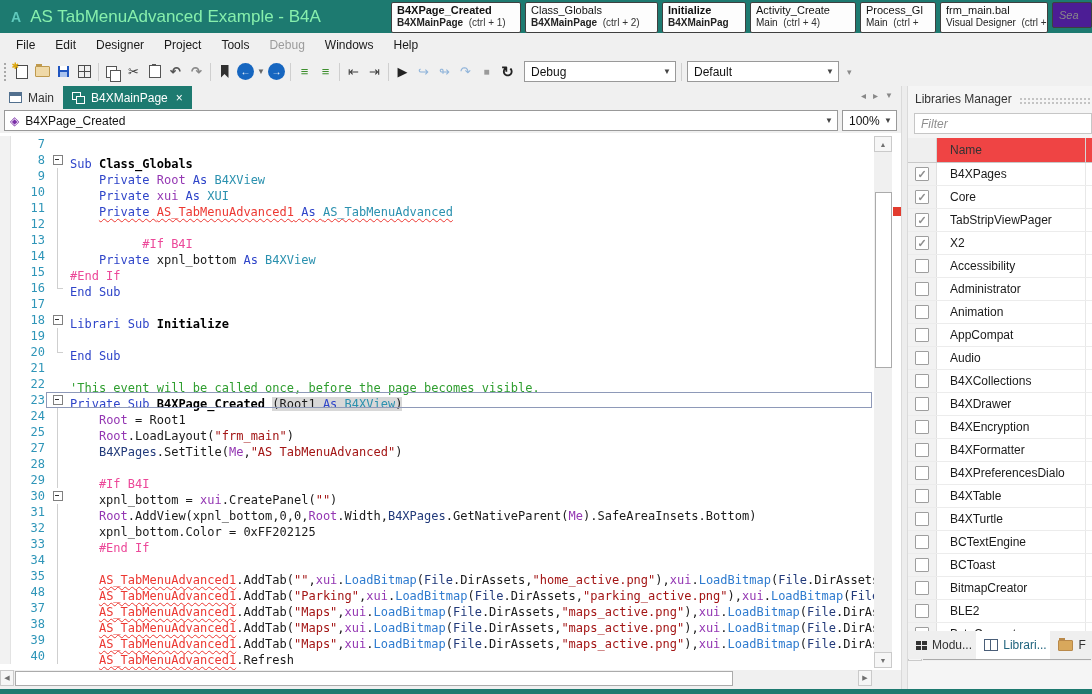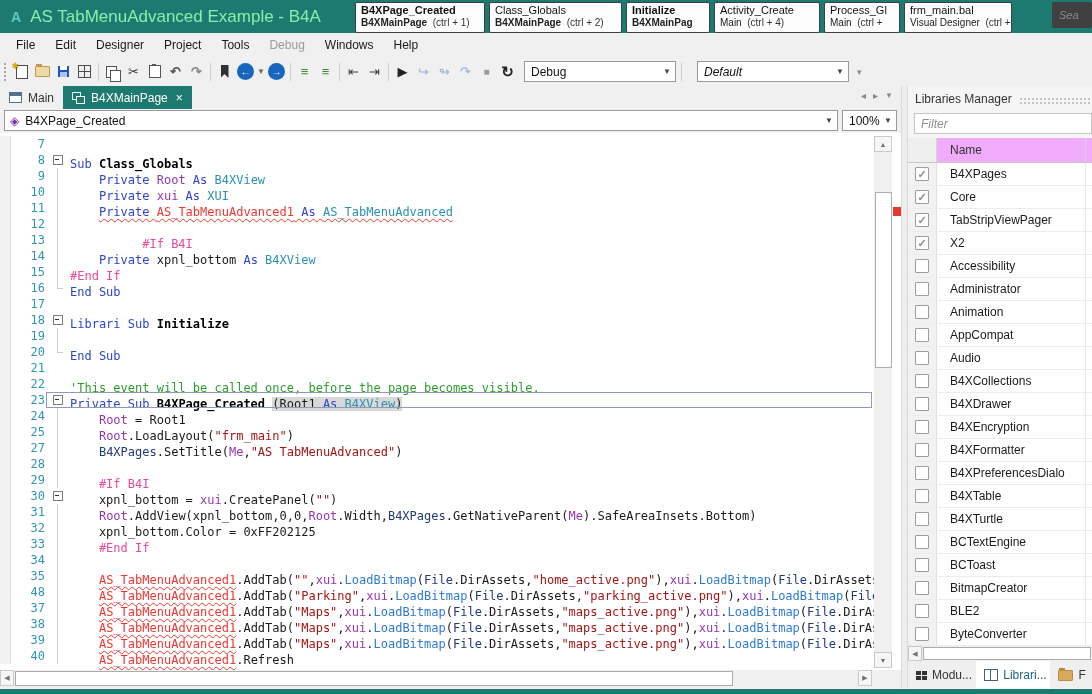--- a/index.html
+++ b/index.html
@@ -7,22 +7,22 @@
           font-family:"Liberation Sans",sans-serif;-webkit-font-smoothing:antialiased;}
   
   .titlebar{position:absolute;left:0;top:0;width:1092px;height:33px;background:#1D7A70;display:flex;align-items:center;}
   .logo{color:#5FC9BC;font-weight:bold;font-size:14px;margin-left:11px;}
   .wtitle{color:#86efac;font-size:17px;margin-left:9px;white-space:nowrap;}
   .qtabs{position:absolute;right:0;top:2px;display:flex;gap:4px;align-items:flex-start;}
   .qtab{background:#FDFDFD;border:1px solid #3F3F3F;border-radius:2px;padding:1px 5px 2px 5px;height:26px;overflow:hidden;flex:none;}
   .qtab .t1{font-size:11px;color:#111;white-space:nowrap;line-height:13px;}
   .qtab .t2{font-size:10px;color:#222;white-space:nowrap;line-height:12px;}
   .qtab .t2 .sc{font-weight:normal;color:#333;}
-  .searchbox{background:#404040;border:1px solid #3F3F3F;border-radius:2px;width:40px;height:26px;font-size:11px;
-             font-style:italic;color:#8A8A8A;padding:6px 0 0 6px;box-sizing:border-box;overflow:hidden;flex:none;margin-left:36px;}
+  .searchbox{background:#4c1d95;border:1px solid #3F3F3F;border-radius:2px;width:40px;height:26px;font-size:11px;
+             font-style:italic;color:#8A8A8A;padding:6px 0 0 6px;box-sizing:border-box;overflow:hidden;flex:none;}
   
   .menubar{position:absolute;left:0;top:33px;width:1092px;height:24px;background:#F0F0F0;display:flex;padding-left:6px;box-sizing:border-box;}
   .menu{font-size:12px;color:#1A1A1A;line-height:24px;padding:0 10px;white-space:nowrap;}
   .menu.dis{color:#9C9C9C;}
   
   .toolbar{position:absolute;left:0;top:57px;width:1092px;height:29px;background:#F0F0F0;display:flex;align-items:center;}
   .grip{width:5px;height:19px;margin:0 3px 0 3px;background-image:radial-gradient(#A8A8A8 1px,transparent 1.2px);background-size:4px 4px;}
   .tbi{width:21px;height:22px;display:flex;align-items:center;justify-content:center;font-size:13px;color:#3C3C3C;flex:none;position:relative;}
   .sep{width:1px;height:18px;background:#CFCFCF;margin:0 3px;flex:none;}
   .i-page{width:10px;height:12px;border:1px solid #4C4C4C;background:#FFF;position:relative;}
@@ -103,27 +103,27 @@
   .rp-title{font-size:12px;color:#333;margin-left:7px;white-space:nowrap;}
   .rp-dots{flex:1;height:8px;margin:4px 2px 0 7px;background-image:radial-gradient(#C4C4C4 1px,transparent 1.2px);background-size:4px 4px;}
   .rp-filter{position:absolute;left:6px;top:27px;width:178px;height:21px;background:#FFF;border:1px solid #C6C6C6;box-sizing:border-box;
              font-size:12px;font-style:italic;color:#8E8E8E;padding:3px 0 0 6px;}
   .libgrid{position:absolute;left:0;top:52px;width:184px;bottom:0;}
   .librow{display:flex;height:23px;border-bottom:1px solid #ECECEC;box-sizing:border-box;background:#FFF;}
   .librow .ck{width:28px;flex:none;background:#F2F2F2;border-right:1px solid #E0E0E0;display:flex;align-items:center;justify-content:center;}
   .cbx{width:14px;height:14px;background:#FFF;border:1px solid #9E9E9E;box-sizing:border-box;border-radius:1px;
        color:#8F8F8F;font-size:11px;font-weight:bold;line-height:12px;text-align:center;}
   .librow .nm{width:149px;flex:none;font-size:12px;color:#1A1A1A;line-height:22px;padding-left:13px;box-sizing:border-box;border-right:1px solid #E8E8E8;white-space:nowrap;overflow:hidden;}
-  .lib-h{display:flex;height:25px;border-bottom:1px solid #C8C8C8;box-sizing:border-box;background:#f0abfc;}
+  .lib-h{display:flex;height:25px;border-bottom:1px solid #C8C8C8;box-sizing:border-box;background:#ef4444;}
   .lib-h .ck{width:28px;flex:none;background:#EFEFEF;border-right:1px solid #D5D5D5;}
   .lib-h .nm{width:149px;flex:none;font-size:12px;color:#333;line-height:24px;padding-left:13px;box-sizing:border-box;border-right:1px solid #D5D5D5;}
   .rp-hscroll{position:absolute;left:0;top:560px;width:184px;height:15px;background:#F0F0F0;}
   .rp-hbtn{position:absolute;left:0;top:0;width:14px;height:15px;background:#F6F6F6;border:1px solid #CACACA;box-sizing:border-box;color:#707070;font-size:7px;display:flex;align-items:center;justify-content:center;}
   .rp-hthumb{position:absolute;left:15px;top:1px;width:168px;height:13px;background:#FFF;border:1px solid #ABABAB;box-sizing:border-box;}
-  .rp-tabs{position:absolute;left:0;top:575px;width:184px;height:28px;background:#EFEFEF;display:flex;align-items:stretch;}
+  .rp-tabs{position:absolute;left:0;top:545px;width:184px;height:28px;background:#EFEFEF;display:flex;align-items:stretch;}
   .rtab{display:flex;align-items:center;gap:5px;font-size:12px;color:#333;padding:0 8px;white-space:nowrap;overflow:hidden;}
   .rtab.active{background:#FFF;color:#20647E;}
   .i-mod{width:11px;height:9px;background:linear-gradient(#333 0 0) 0 0/5px 4px no-repeat,linear-gradient(#333 0 0) 6px 0/5px 4px no-repeat,
          linear-gradient(#333 0 0) 0 5px/5px 4px no-repeat,linear-gradient(#333 0 0) 6px 5px/5px 4px no-repeat;flex:none;}
   .i-book{width:12px;height:10px;border:1px solid #4A5E78;position:relative;flex:none;background:#FFF;}
   .i-book::before{content:"";position:absolute;left:5px;top:0;width:1px;height:100%;background:#4A5E78;}
   .i-foldr{width:13px;height:9px;background:#D8A85C;border:1px solid #B9894A;border-radius:1px;position:relative;flex:none;}
   .i-foldr::before{content:"";position:absolute;left:0;top:-3px;width:6px;height:2px;background:#B9894A;}
   
   .footbar{position:absolute;left:0;top:689px;width:1092px;height:5px;background:#1D7A70;}
@@ -226,21 +226,21 @@
     <div class="tbi pale">↪</div>
     <div class="tbi pale">↬</div>
     <div class="tbi pale">↷</div>
     <div class="tbi dim" style="font-size:10px;">■</div>
     <div class="tbi" style="color:#222;font-size:15px;font-weight:bold;">↻</div>
     <div class="combo tb-combo">
       <span class="cv">Debug</span>
         <span class="ca">▼</span>
     </div>
     <div class="sep" style="margin:0 5px;"></div>
-    <div class="combo tb-combo" style="margin-left:10px;font-style:italic;">
+    <div class="combo tb-combo" style="margin-left:0;">
       <span class="cv">Default</span>
         <span class="ca">▼</span>
     </div>
     <div class="ovf">▾<br></div>
   </div>
 
   <div class="doctabs">
     <div class="dtab inactive">
       <span class="i-main"></span>
       <span>Main</span>

